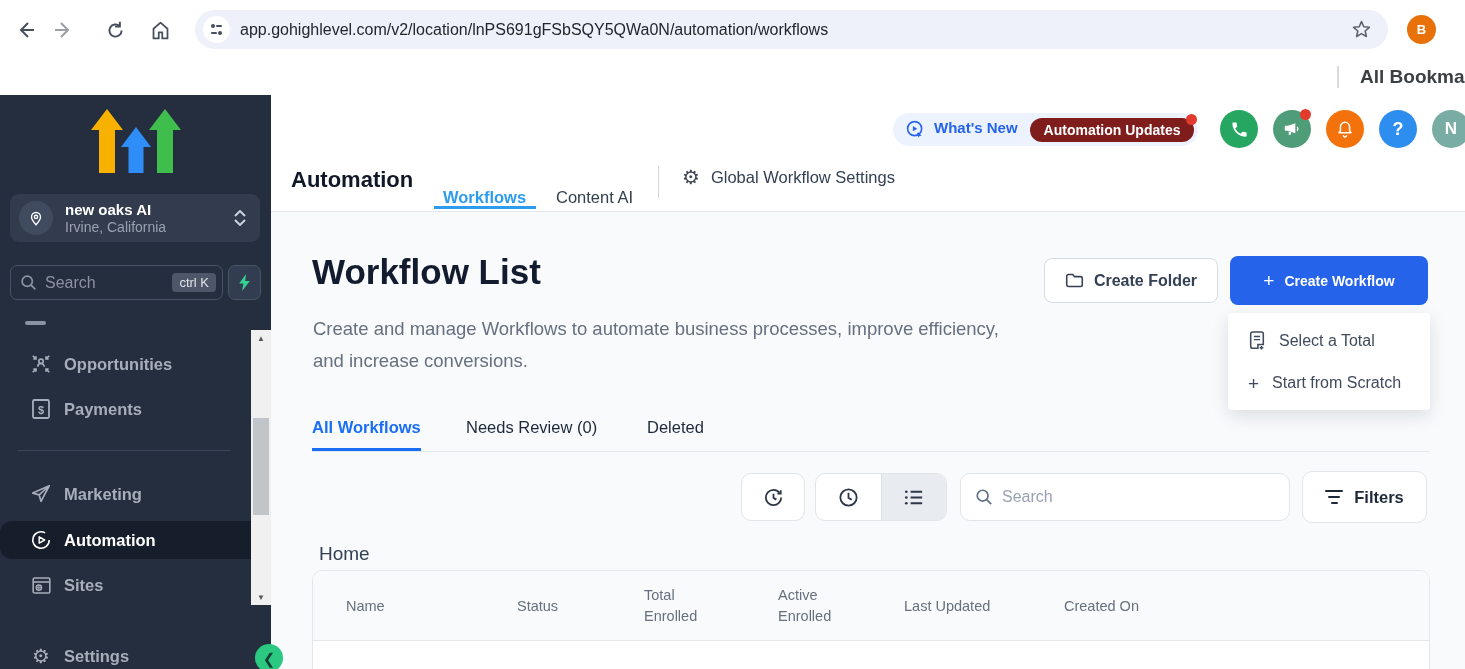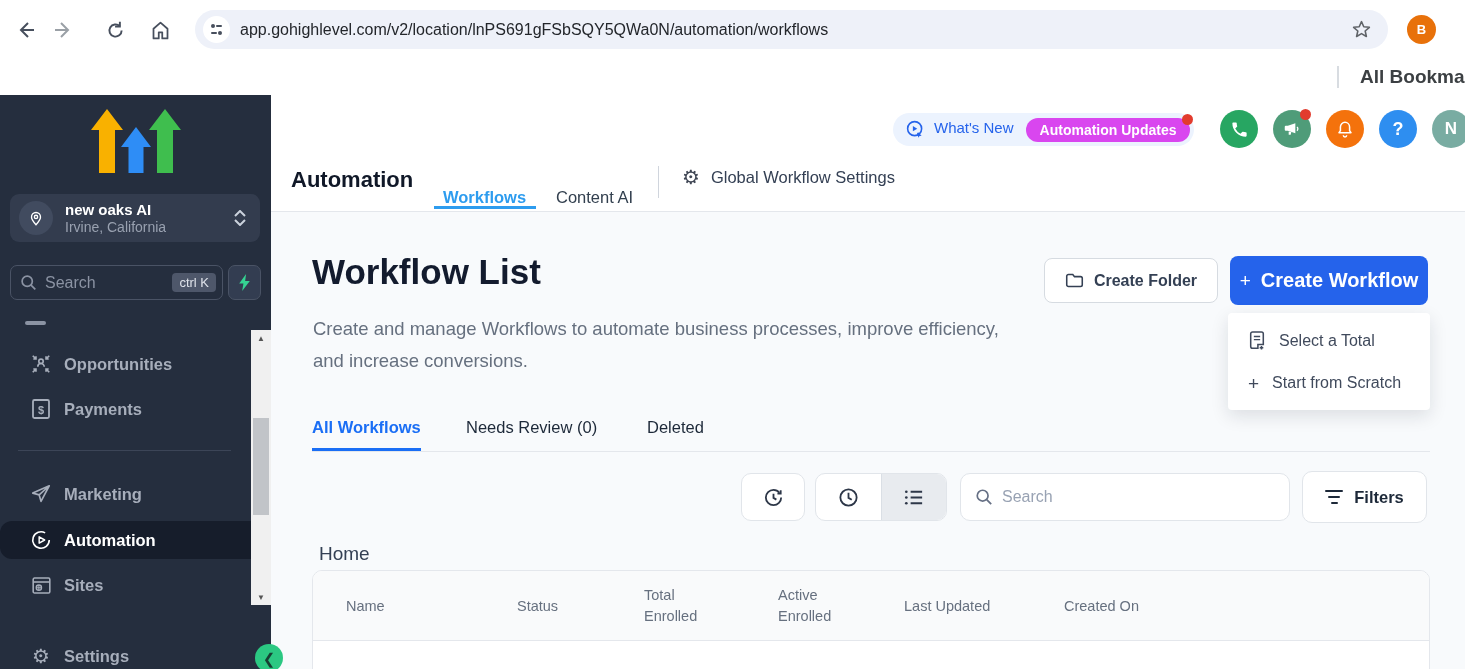--- a/index.html
+++ b/index.html
@@ -47,43 +47,43 @@
   .gear-glyph { font-size:20px; line-height:1; }
   .side-scrollbar { position:absolute; left:251px; top:235px; width:20px; height:275px; background:#f0f0f0; }
   .sb-arrow { position:absolute; left:0; width:20px; height:16px; display:flex; align-items:center; justify-content:center; font-size:8px; color:#555; cursor:pointer; }
   .sb-thumb { position:absolute; left:2px; top:88px; width:16px; height:97px; background:#c1c4c8; cursor:pointer; }
   .collapse-btn { position:absolute; left:255px; top:644px; width:28px; height:28px; border-radius:50%; background:#2bc882; display:flex; align-items:center; justify-content:center; cursor:pointer; z-index:5; }
   .collapse-btn span { color:#173f33; font-size:15px; font-weight:bold; line-height:1; }
 
   
   .main-header { position:absolute; top:95px; left:271px; width:1194px; height:117px; background:#fff; border-bottom:1px solid #e4e7ec; }
   .wn-pill { position:absolute; left:622px; top:18px; height:33px; background:#ecf3fe; border-radius:17px; display:flex; align-items:center; padding:0 4px 0 12px; cursor:pointer; }
-  .wn-label { color:#2563eb; font-size:15px; font-weight:normal; margin:0 12px 4px 8px; }
-  .wn-badge { background:#d946ef; color:#fff; font-size:14px; font-weight:bold; border-radius:15px; padding:4px 14px; position:relative; cursor:pointer; }
+  .wn-label { color:#2563eb; font-size:15px; font-weight:bold; margin:0 12px 4px 8px; }
+  .wn-badge { background:#7f1d1d; color:#fff; font-size:14px; font-weight:bold; border-radius:15px; padding:4px 14px; position:relative; cursor:pointer; }
   .red-dot { position:absolute; width:11px; height:11px; border-radius:50%; background:#e23b2e; }
   .circle-btn { position:absolute; top:15px; width:38px; height:38px; border-radius:50%; display:flex; align-items:center; justify-content:center; cursor:pointer; color:#fff; }
   .hd-title { position:absolute; left:20px; top:72px; font-size:22px; font-weight:bold; color:#101828; }
   .hd-tab { position:absolute; top:77px; font-size:16.5px; cursor:pointer;margin-top:16px; }
   .hd-tab.active { color:#2d9cef; font-weight:bold; }
   .hd-tab.idle { color:#33404f; }
   .hd-tab-underline { position:absolute; left:163px; top:111px; width:102px; height:3px; background:#2d9cef; }
   .hd-vdiv { position:absolute; left:387px; top:71px; width:1px; height:32px; background:#d0d5dd; }
   .gws { position:absolute; left:411px; top:72px; display:flex; align-items:center; gap:11px; cursor:pointer; color:#3f4654; }
   .gws .lbl { font-size:16.5px; color:#344054; }
 
   
   .content { position:absolute; top:212px; left:271px; width:1194px; height:457px; background:#f8fafc; }
   .page-title { position:absolute; left:41px; top:40px; font-size:35px; font-weight:bold; color:#131b2e; }
   .page-desc { position:absolute; left:42px; top:101px; width:700px; font-size:18.5px; line-height:32px; color:#66707f; }
   .btn { display:flex; align-items:center; justify-content:center; border-radius:8px; cursor:pointer; }
   .btn-folder { position:absolute; left:773px; top:46px; width:174px; height:45px; background:#fff; border:1px solid #d6dbe1; gap:10px; }
   .btn-folder .lbl { font-size:16px; font-weight:bold; color:#344054; }
   .btn-create { position:absolute; left:959px; top:44px; width:198px; height:49px; background:#2563eb; gap:10px; }
   .btn-create .plus { color:#fff; font-size:19px; font-weight:normal; }
-  .btn-create .lbl { color:#fff; font-size:20px; font-weight:bold; }
+  .btn-create .lbl { color:#fff; font-size:14px; font-weight:bold; }
   .dropdown { position:absolute; left:957px; top:101px; width:202px; height:97px; background:#fff; border-radius:4px; box-shadow:0 6px 18px rgba(16,24,40,.12); }
   .dd-item { height:42px; display:flex; align-items:center; gap:13px; padding-left:20px; cursor:pointer; }
   .dd-item .lbl { font-size:16px; color:#404a5c; }
   .dd-item .plus-ico { font-size:19px; color:#404a5c; line-height:1; }
   .list-tab { position:absolute; top:206px; font-size:16.5px; cursor:pointer; }
   .list-tab.active { color:#1a6ef5; font-weight:bold; }
   .list-tab.idle { color:#1d2939; }
   .lt-underline { position:absolute; left:41px; top:236px; width:109px; height:3px; background:#1a6ef5; }
   .lt-border { position:absolute; left:41px; top:239px; width:1118px; height:1px; background:#e4e7ec; }
   .tool-btn { position:absolute; top:261px; background:#fff; border:1px solid #e1e5ea; border-radius:10px; display:flex; align-items:center; justify-content:center; cursor:pointer; }

